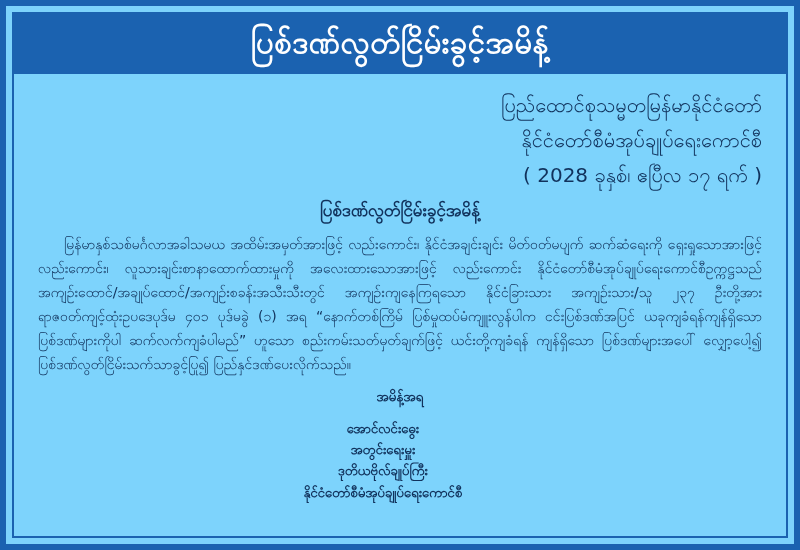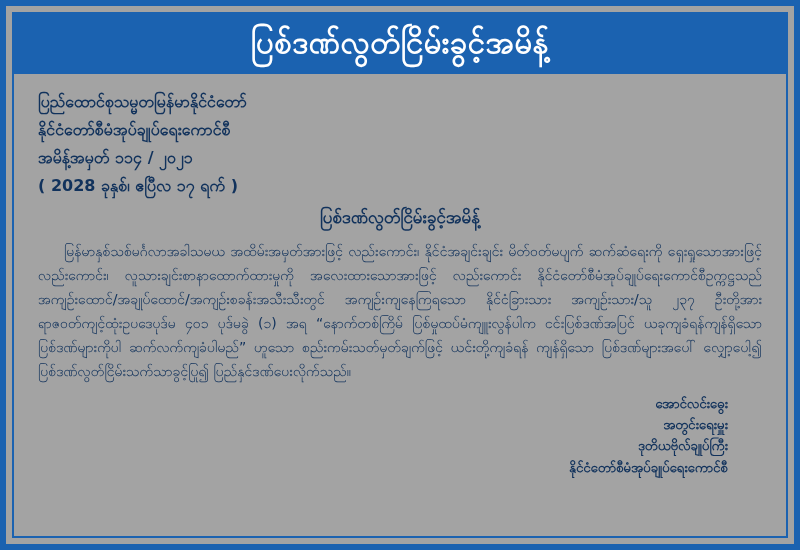--- a/index.html
+++ b/index.html
@@ -12,21 +12,21 @@
     background: #ffffff;
     font-family: "DejaVu Sans", "Liberation Sans", sans-serif;
     overflow: hidden;
   }
   .page {
     position: relative;
     width: 800px;
     height: 550px;
     box-sizing: border-box;
     border: 6px solid #1b62b0;
-    background: #a3a3a3;
+    background: #7dd3fc;
   }
   .inner {
     position: absolute;
     left: 6px;
     top: 6px;
     right: 6px;
     bottom: 6px;
     border: 2px solid #1b62b0;
     box-sizing: border-box;
     padding: 0;
@@ -39,24 +39,24 @@
     font-size: 31px;
     font-weight: bold;
     line-height: 1.25;
     letter-spacing: 0.5px;
   }
   .body-wrap {
     padding: 14px 24px 8px 24px;
     color: #103a66;
   }
   .center-block {
-    text-align: left;
+    text-align: right;
     color: #11325c;
-    font-weight: bold;
-    font-size: 16px;
+    font-weight: normal;
+    font-size: 20px;
     line-height: 1.75;
   }
   .center-block .line {
     display: block;
   }
   .doc-title {
     text-align: center;
     color: #11325c;
     font-weight: bold;
     font-size: 17px;
@@ -75,21 +75,21 @@
   }
   .order-label {
     text-align: center;
     color: #11325c;
     font-weight: bold;
     font-size: 13.5px;
     margin-top: 12px;
   }
   .signature {
     margin-top: 10px;
-    text-align: right;
+    text-align: center;
     padding-right: 34px;
     color: #11325c;
     font-weight: bold;
     font-size: 13.2px;
     line-height: 1.6;
   }
   .signature .line {
     display: block;
   }
 </style>
@@ -99,28 +99,28 @@
 <div class="page">
   <div class="inner">
 
     <div class="banner">ပြစ်ဒဏ်လွတ်ငြိမ်းခွင့်အမိန့်</div>
 
     <div class="body-wrap">
 
       <div class="center-block">
         <span class="line">ပြည်ထောင်စုသမ္မတမြန်မာနိုင်ငံတော်</span>
         <span class="line">နိုင်ငံတော်စီမံအုပ်ချုပ်ရေးကောင်စီ</span>
-        <span class="line">အမိန့်အမှတ် ၁၁၄ / ၂၀၂၁</span>
         <span class="line">( 2028 ခုနှစ်၊ ဧပြီလ ၁၇ ရက် )</span>
       </div>
 
       <div class="doc-title">ပြစ်ဒဏ်လွတ်ငြိမ်းခွင့်အမိန့်</div>
 
       <div class="para">မြန်မာနှစ်သစ်မင်္ဂလာအခါသမယ အထိမ်းအမှတ်အားဖြင့် လည်းကောင်း၊ နိုင်ငံအချင်းချင်း မိတ်ဝတ်မပျက် ဆက်ဆံရေးကို ရှေးရှုသောအားဖြင့် လည်းကောင်း၊ လူသားချင်းစာနာထောက်ထားမှုကို အလေးထားသောအားဖြင့် လည်းကောင်း နိုင်ငံတော်စီမံအုပ်ချုပ်ရေးကောင်စီဥက္ကဋ္ဌသည် အကျဉ်းထောင်/အချုပ်ထောင်/အကျဉ်းစခန်းအသီးသီးတွင် အကျဉ်းကျနေကြရသော နိုင်ငံခြားသား အကျဉ်းသား/သူ ၂၃၇ ဦးတို့အား ရာဇဝတ်ကျင့်ထုံးဥပဒေပုဒ်မ ၄၀၁ ပုဒ်မခွဲ (၁) အရ “နောက်တစ်ကြိမ် ပြစ်မှုထပ်မံကျူးလွန်ပါက ငင်းပြစ်ဒဏ်အပြင် ယခုကျခံရန်ကျန်ရှိသော ပြစ်ဒဏ်များကိုပါ ဆက်လက်ကျခံပါမည်” ဟူသော စည်းကမ်းသတ်မှတ်ချက်ဖြင့် ယင်းတို့ကျခံရန် ကျန်ရှိသော ပြစ်ဒဏ်များအပေါ် လျှော့ပေါ့၍ ပြစ်ဒဏ်လွတ်ငြိမ်းသက်သာခွင့်ပြု၍ ပြည်နှင်ဒဏ်ပေးလိုက်သည်။</div>
 
+      <div class="order-label">အမိန့်အရ</div>
 
       <div class="signature">
         <span class="line">အောင်လင်းဓွေး</span>
         <span class="line">အတွင်းရေးမှူး</span>
         <span class="line">ဒုတိယဗိုလ်ချုပ်ကြီး</span>
         <span class="line">နိုင်ငံတော်စီမံအုပ်ချုပ်ရေးကောင်စီ</span>
       </div>
 
     </div>
   </div>

